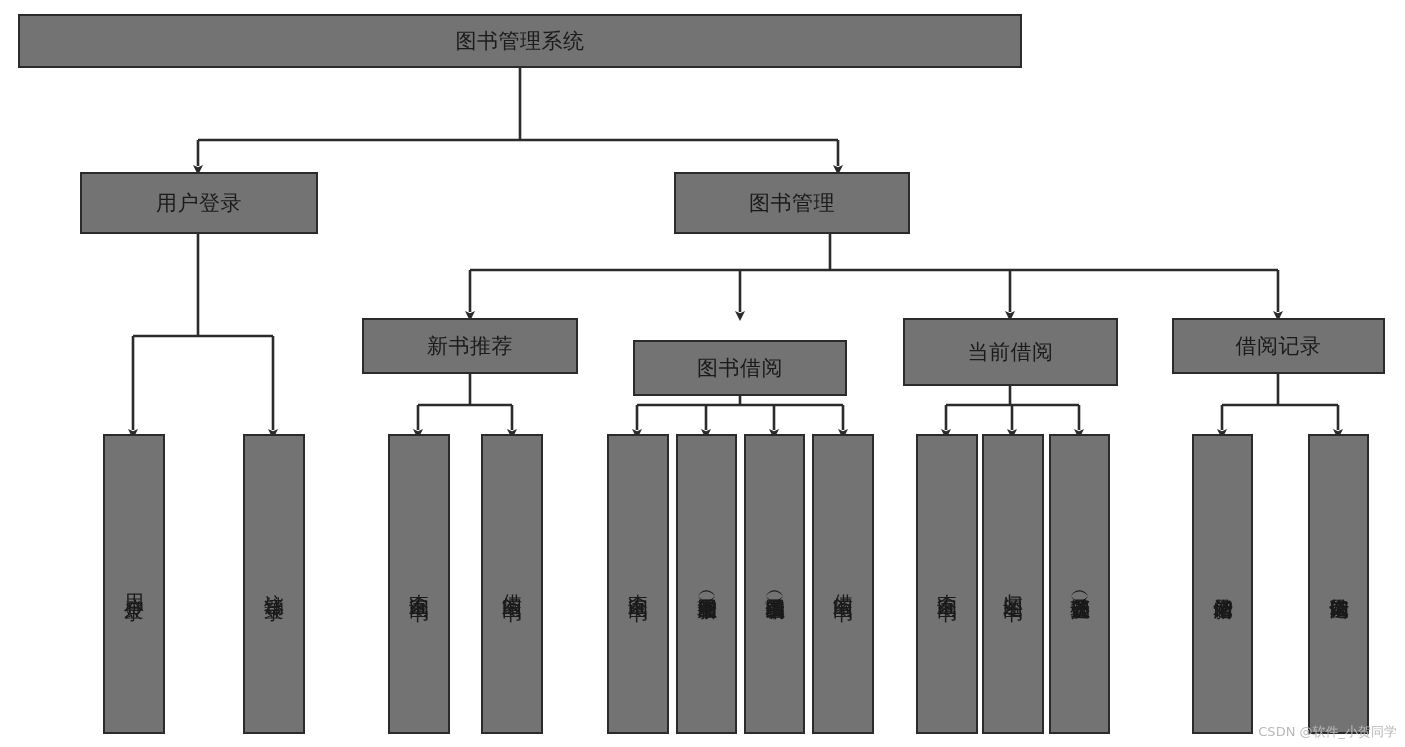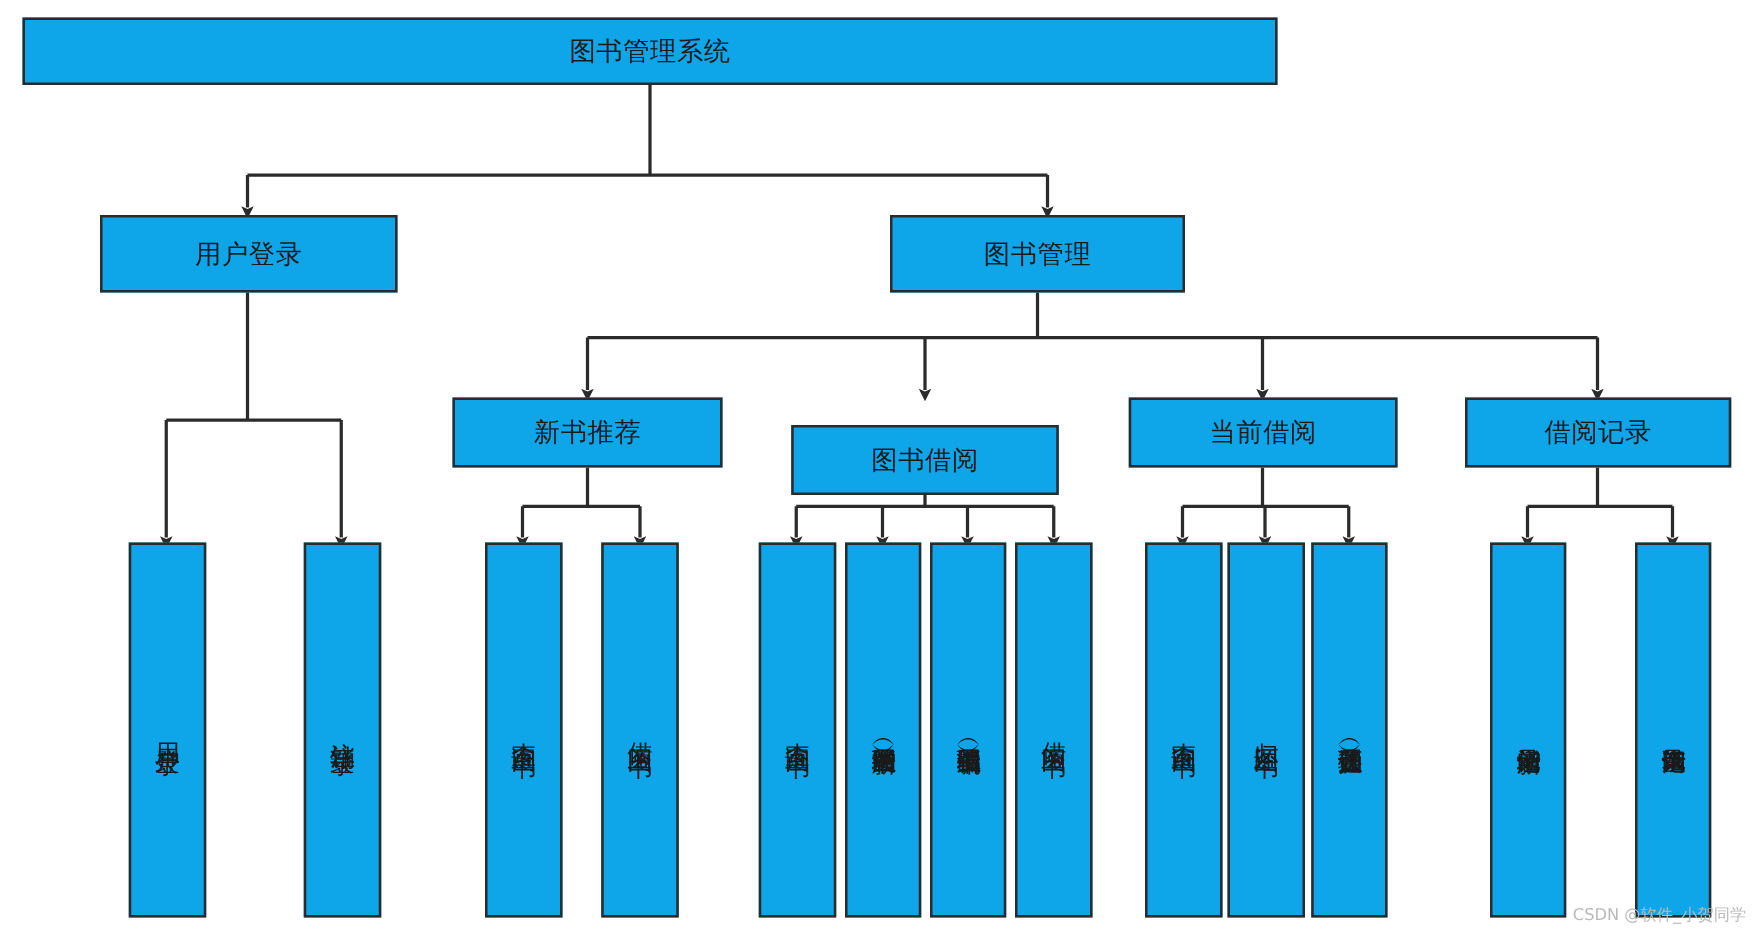--- a/index.html
+++ b/index.html
@@ -22,21 +22,21 @@
     position: absolute;
     left: 0;
     top: 0;
     width: 1405px;
     height: 747px;
   }
   .node {
     position: absolute;
     box-sizing: border-box;
     border: 2px solid #2b2b2b;
-    background: #0ea5e9;
+    background: #737373;
     display: flex;
     align-items: center;
     justify-content: center;
     color: #1a1a1a;
     z-index: 2;
   }
   .node .label {
     font-size: 21px;
     line-height: 1.05;
     letter-spacing: 0.5px;
@@ -121,31 +121,31 @@
     </g>
   </svg>
 
   <div class="node" style="left:18px; top:14px; width:1004px; height:54px;">
     <span class="label">图书管理系统</span>
   </div>
 
   <div class="node" style="left:80px; top:172px; width:238px; height:62px;">
     <span class="label">用户登录</span>
   </div>
-  <div class="node" style="left:712px; top:172px; width:236px; height:62px;">
+  <div class="node" style="left:674px; top:172px; width:236px; height:62px;">
     <span class="label">图书管理</span>
   </div>
 
   <div class="node" style="left:362px; top:318px; width:216px; height:56px;">
     <span class="label">新书推荐</span>
   </div>
   <div class="node" style="left:633px; top:318px; width:214px; height:56px;margin-top:22px;">
     <span class="label">图书借阅</span>
   </div>
-  <div class="node" style="left:903px; top:318px; width:215px; height:56px;">
+  <div class="node" style="left:903px; top:318px; width:215px; height:68px;">
     <span class="label">当前借阅</span>
   </div>
   <div class="node" style="left:1172px; top:318px; width:213px; height:56px;">
     <span class="label">借阅记录</span>
   </div>
 
   <div class="node vertical" style="left:103px; top:434px; width:62px; height:300px;">
     <span class="label">用户登录</span>
   </div>
   <div class="node vertical" style="left:243px; top:434px; width:62px; height:300px;">

